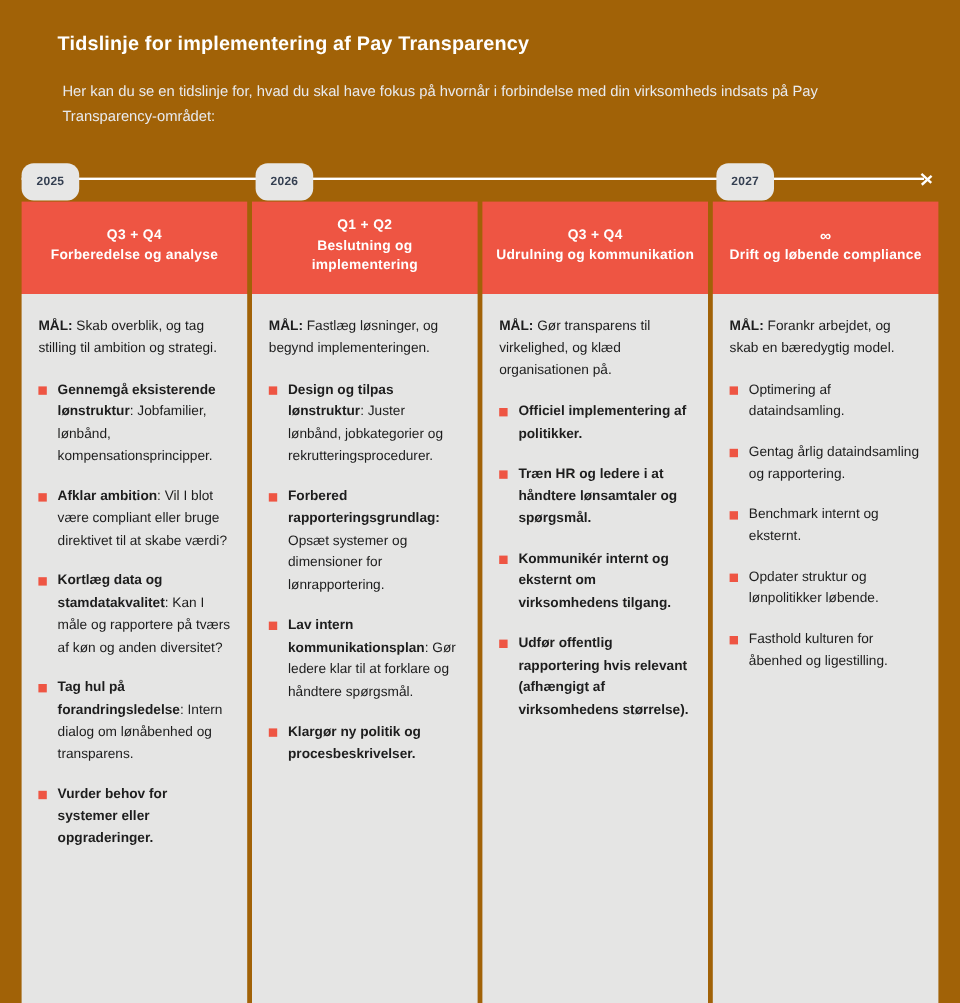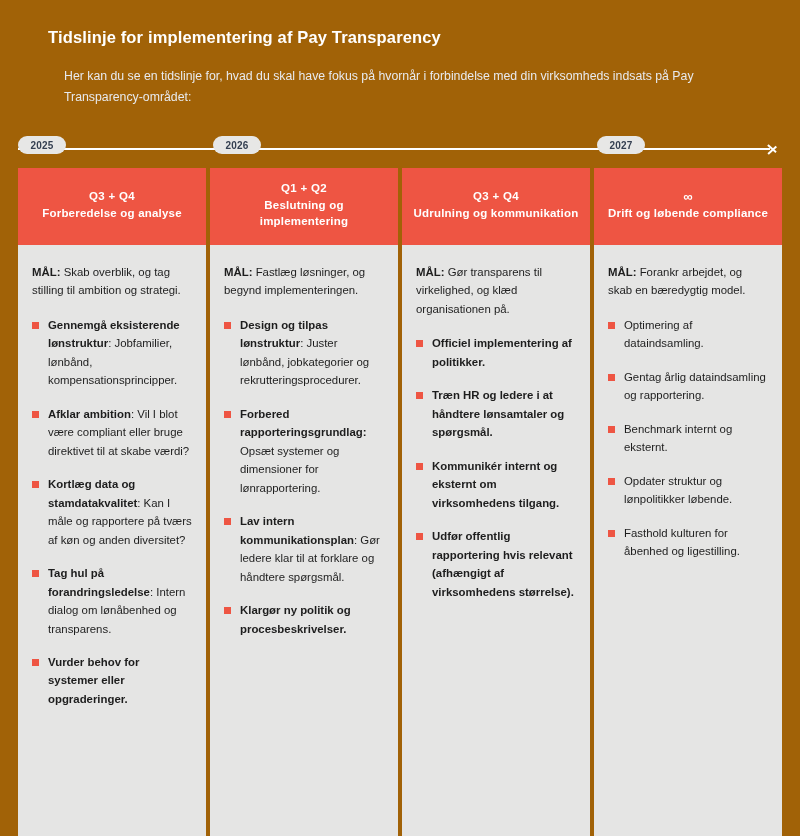--- a/index.html
+++ b/index.html
@@ -35,21 +35,21 @@
     color: #ffffff;
     letter-spacing: 0.15px;
     margin: 0 0 18px 0;
     line-height: 1.2;
   }
   .poster-intro {
     font-size: 12.3px;
     font-weight: normal;
     color: #e8eaee;
     line-height: 1.75;
-    margin: 16px;
+    margin: 4px;
     max-width: 690px;
   }
 
   
   .timeline {
     position: absolute;
     left: 18px;
     top: 132px;
     width: 764px;
     height: 34px;
@@ -84,21 +84,21 @@
     transform-origin: left center;
   }
   .timeline-arrow::after {
     top: 11.5px;
     transform: rotate(-42deg);
     transform-origin: left center;
   }
   .year-badge {
     position: absolute;
     top: 4px;
-    height: 18px;
+    height: 31px;
     min-width: 48px;
     background: #e7e7e6;
     color: #343f51;
     font-size: 10px;
     font-weight: bold;
     letter-spacing: 0.2px;
     display: flex;
     align-items: center;
     justify-content: center;
     box-sizing: border-box;

